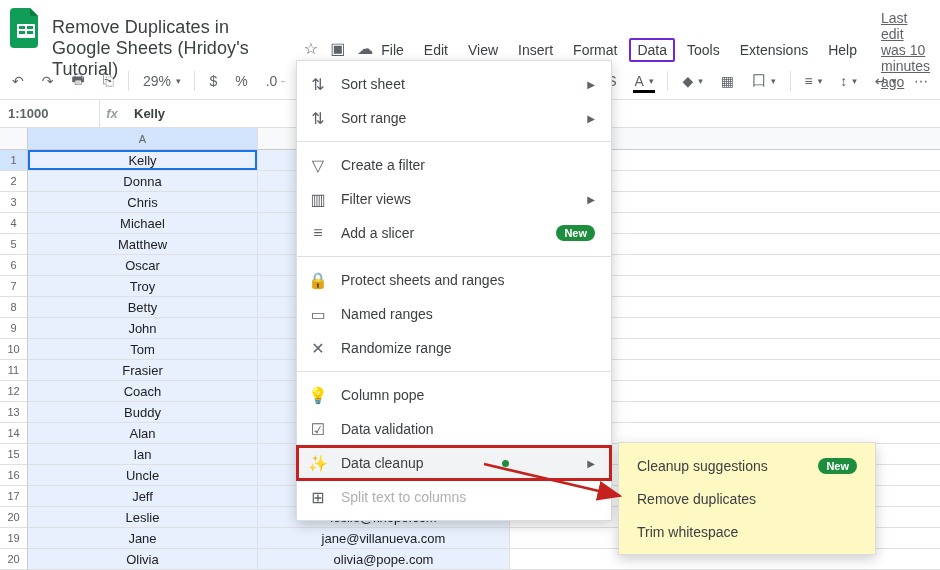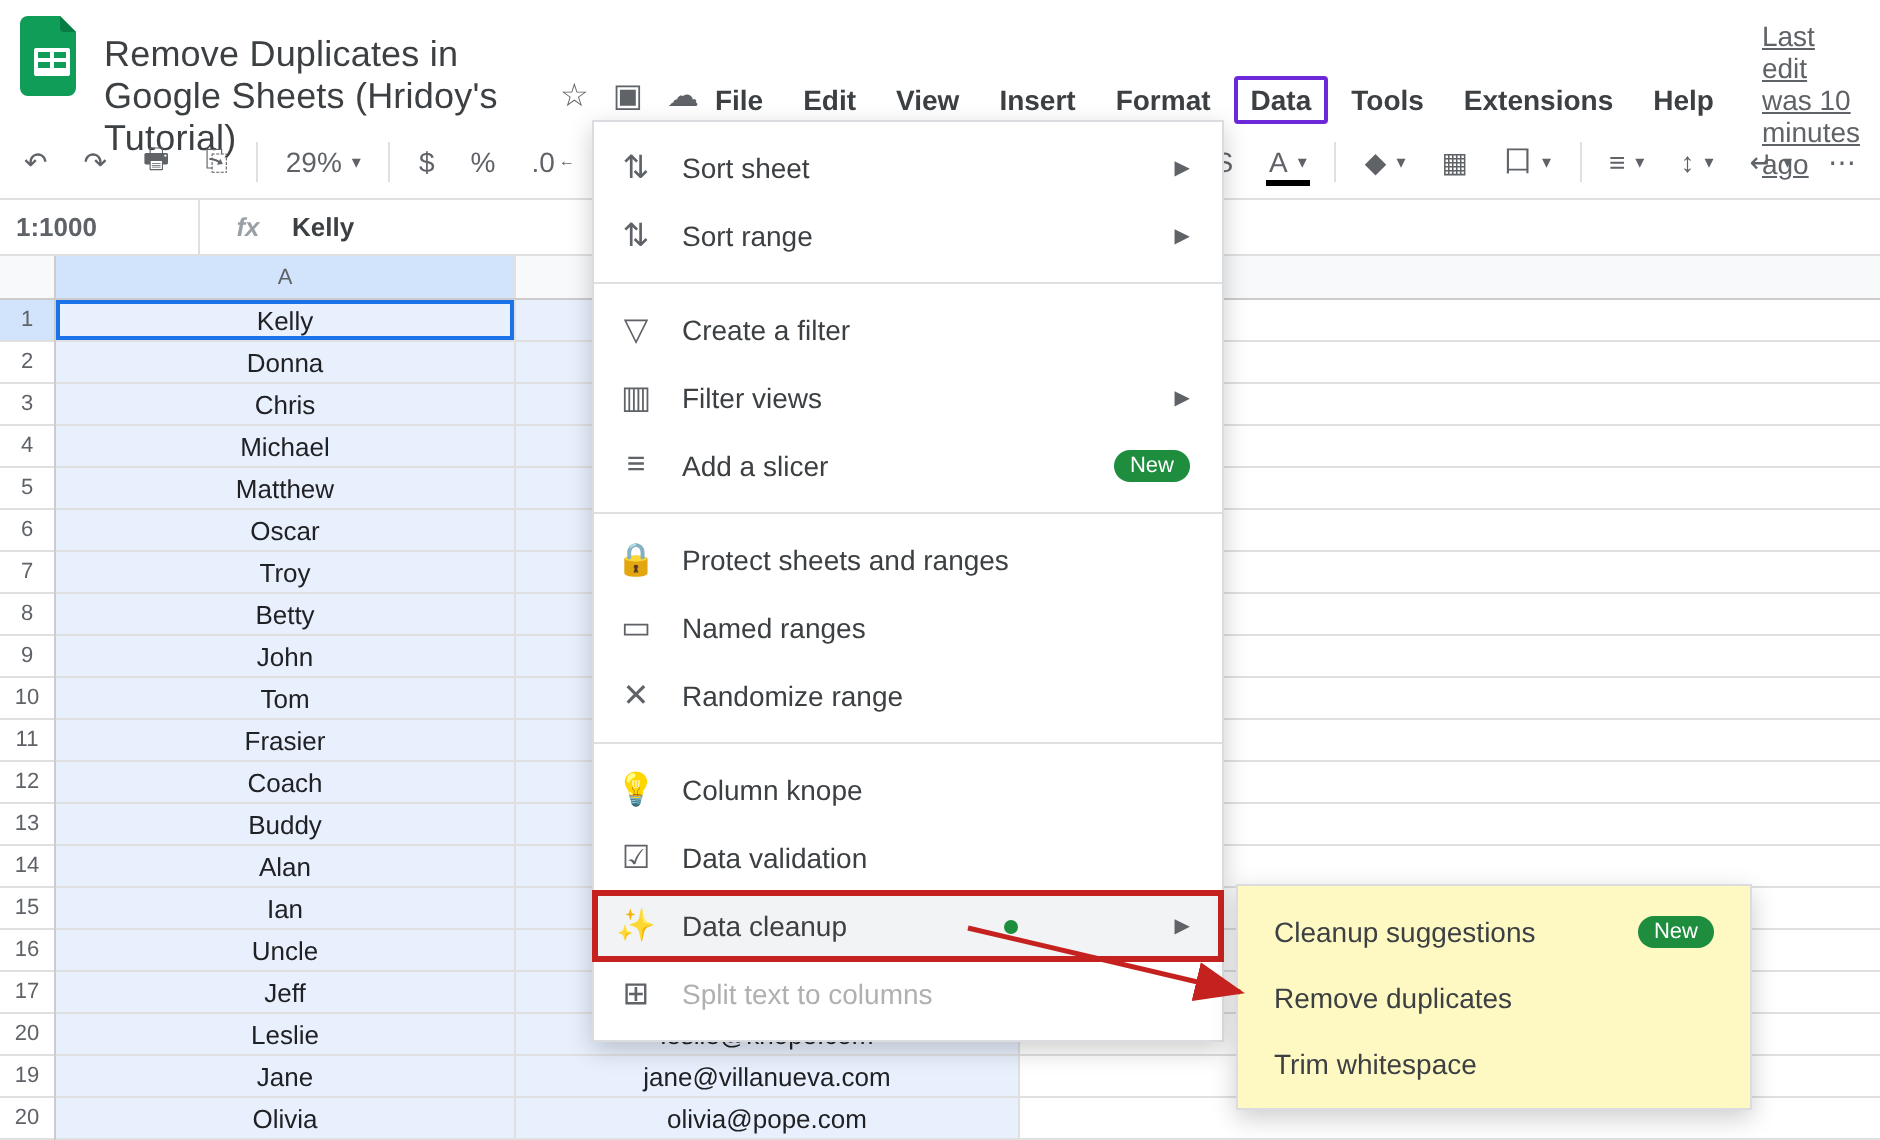--- a/index.html
+++ b/index.html
@@ -5,32 +5,32 @@
 * { box-sizing: border-box; margin: 0; padding: 0; }
 body { font-family: Arial, "Helvetica Neue", sans-serif; font-size: 13px; color: #3c4043; width: 940px; height: 570px; overflow: hidden; background: #fff; position: relative; }
 .header-bar { display: flex; align-items: flex-start; padding: 6px 10px 0 10px; height: 62px; }
 .app-logo { width: 36px; height: 44px; margin-right: 10px; display:flex; align-items:center; justify-content:center; }
 .title-wrap { display: flex; flex-direction: row; }
 .title-row { display: flex; align-items: center; gap: 14px; }
 .doc-title { font-size: 18px; color: #3c4043; letter-spacing: .1px; }
 .title-icons { display:flex; gap:12px; color:#5f6368; }
 .title-icons span { font-size:16px; cursor:pointer; }
 .menu-row { display: flex; gap: 4px; margin-top: 4px; align-items: center; }
-.menu-item { padding: 4px 8px; font-size: 14px; color:#3c4043; cursor:pointer; border-radius:2px;font-weight:bold; }
+.menu-item { padding: 4px 8px; font-size: 14px; color:#3c4043; cursor:pointer; border-radius:2px; }
 .menu-item.active { border: 2px solid #6d28d9; padding: 2px 6px; }
 .edit-link { margin-left: 12px; color:#5f6368; text-decoration: underline; font-size:14px; cursor:pointer; }
 .tool-bar { height: 38px; border-bottom:1px solid #e0e0e0; display:flex; align-items:center; padding: 0 8px; gap: 10px; color:#5f6368; font-size:14px; }
 .tb-sep { width:1px; height:20px; background:#e0e0e0; }
 .tb-btn { padding: 4px; cursor:pointer; display:flex; align-items:center; gap:2px; }
 .tb-drop::after { content:"▾"; font-size:9px; margin-left:3px; color:#5f6368; }
 .tb-color-letter { position:relative; }
 .tb-underline-bar { position:absolute; left:2px; right:2px; bottom:0; height:3px; background:#000; }
 .name-box-row { height: 28px; border-bottom:1px solid #e0e0e0; display:flex; align-items:center; font-size:13px; color:#3c4043;font-weight:bold; }
 .name-box { width: 100px; padding: 0 8px; color:#5f6368; border-right:1px solid #e0e0e0; height:100%; display:flex; align-items:center; }
-.fx-label { width: 24px; text-align:center; font-style:italic; color:#9aa0a6;margin-left:12px; }
+.fx-label { width: 24px; text-align:center; font-style:italic; color:#9aa0a6; }
 .fx-value { padding-left: 10px; }
 .grid { position:relative; display:flex; }
 .row-gutter { width:28px; background:#fff; border-right:1px solid #ccc; }
 .corner { height:22px; border-bottom:1px solid #ccc; background:#f8f9fa; }
 .rownum { height:21px; border-bottom:1px solid #e0e0e0; text-align:center; font-size:11px; color:#5f6368; display:flex; align-items:center; justify-content:center; }
 .cols { flex:1; }
 .colhead-row { display:flex; height:22px; background:#f8f9fa; border-bottom:1px solid #ccc; }
 .colhead { border-right:1px solid #e0e0e0; text-align:center; font-size:11px; color:#5f6368; display:flex; align-items:center; justify-content:center; }
 .colA { width:230px; }
 .colB { width:252px; }
@@ -42,21 +42,21 @@
 
 .dd { position:absolute; left:296px; top:60px; width:316px; background:#fff; border:1px solid #dadce0; box-shadow:0 4px 12px rgba(0,0,0,.2); padding: 6px 0; z-index:10; }
 .dd-item { display:flex; align-items:center; height:34px; padding:0 16px 0 12px; gap:14px; font-size:14px; color:#3c4043; cursor:pointer; position:relative; }
 .dd-item.hover { background:#f1f3f4; }
 .dd-item.boxed { outline:3px solid #c5221f; outline-offset:-2px; }
 .dd-item.disabled { color:#b0b0b0; }
 .dd-icon { width:18px; display:flex; justify-content:center; color:#5f6368; font-size:16px; }
 .dd-sub-arrow { margin-left:auto; font-size:10px; color:#5f6368; }
 .dd-green-dot { width:7px; height:7px; border-radius:50%; background:#1e8e3e; margin-left:auto; }
 .dd-sep { height:1px; background:#e0e0e0; margin:6px 0; }
-.badge-new { background:#1e8e3e; color:#fff; font-size:11px; font-weight:normal; border-radius:10px; padding:2px 8px; margin-left:auto; }
+.badge-new { background:#1e8e3e; color:#fff; font-size:11px; font-weight:bold; border-radius:10px; padding:2px 8px; margin-left:auto; }
 
 .sub { position:absolute; left:618px; top:442px; width:258px; background:#fef9c3; border:1px solid #dadce0; box-shadow:0 4px 12px rgba(0,0,0,.2); padding:6px 0; z-index:11; }
 .sub-item { display:flex; align-items:center; height:33px; padding:0 18px; font-size:14px; color:#3c4043; cursor:pointer; }
 
 .arrow-svg { position:absolute; left:480px; top:460px; z-index:12; pointer-events:none; }
 </style>
 </head>
 <body>
 
 <div class="header-bar">
@@ -283,21 +283,21 @@
       <span class="dd-icon">▭</span>
       <span>Named ranges</span>
     </div>
     <div class="dd-item">
       <span class="dd-icon">✕</span>
       <span>Randomize range</span>
     </div>
     <div class="dd-sep"></div>
     <div class="dd-item">
       <span class="dd-icon">💡</span>
-      <span>Column knope</span>
+      <span>Column pope</span>
     </div>
     <div class="dd-item">
       <span class="dd-icon">☑</span>
       <span>Data validation</span>
     </div>
     <div class="dd-item hover boxed">
       <span class="dd-icon">✨</span>
       <span>Data cleanup</span>
       <span class="dd-green-dot"></span>
       <span class="dd-sub-arrow">▶</span>

